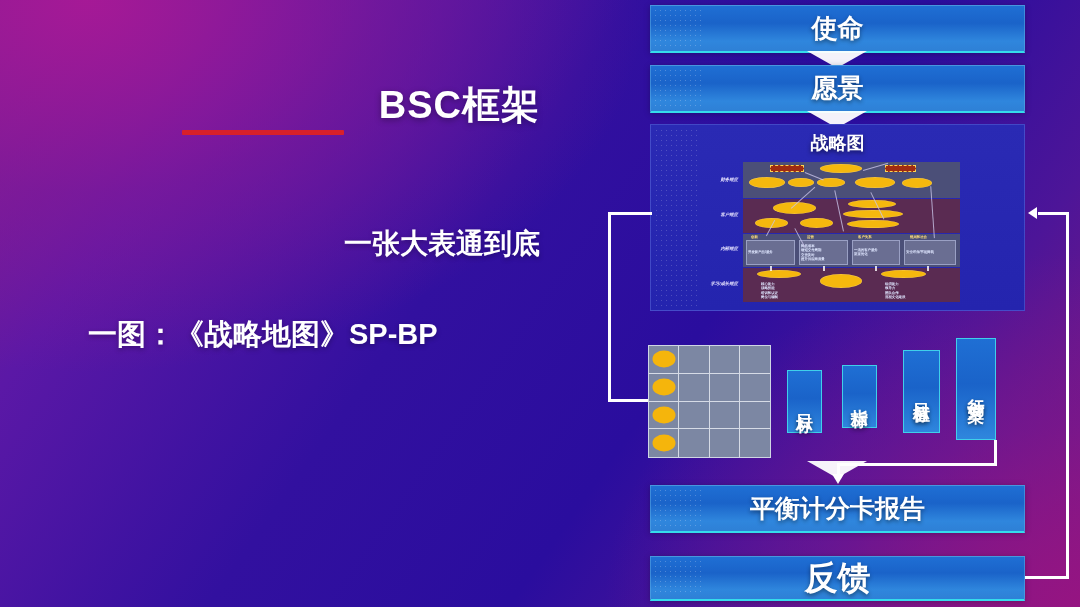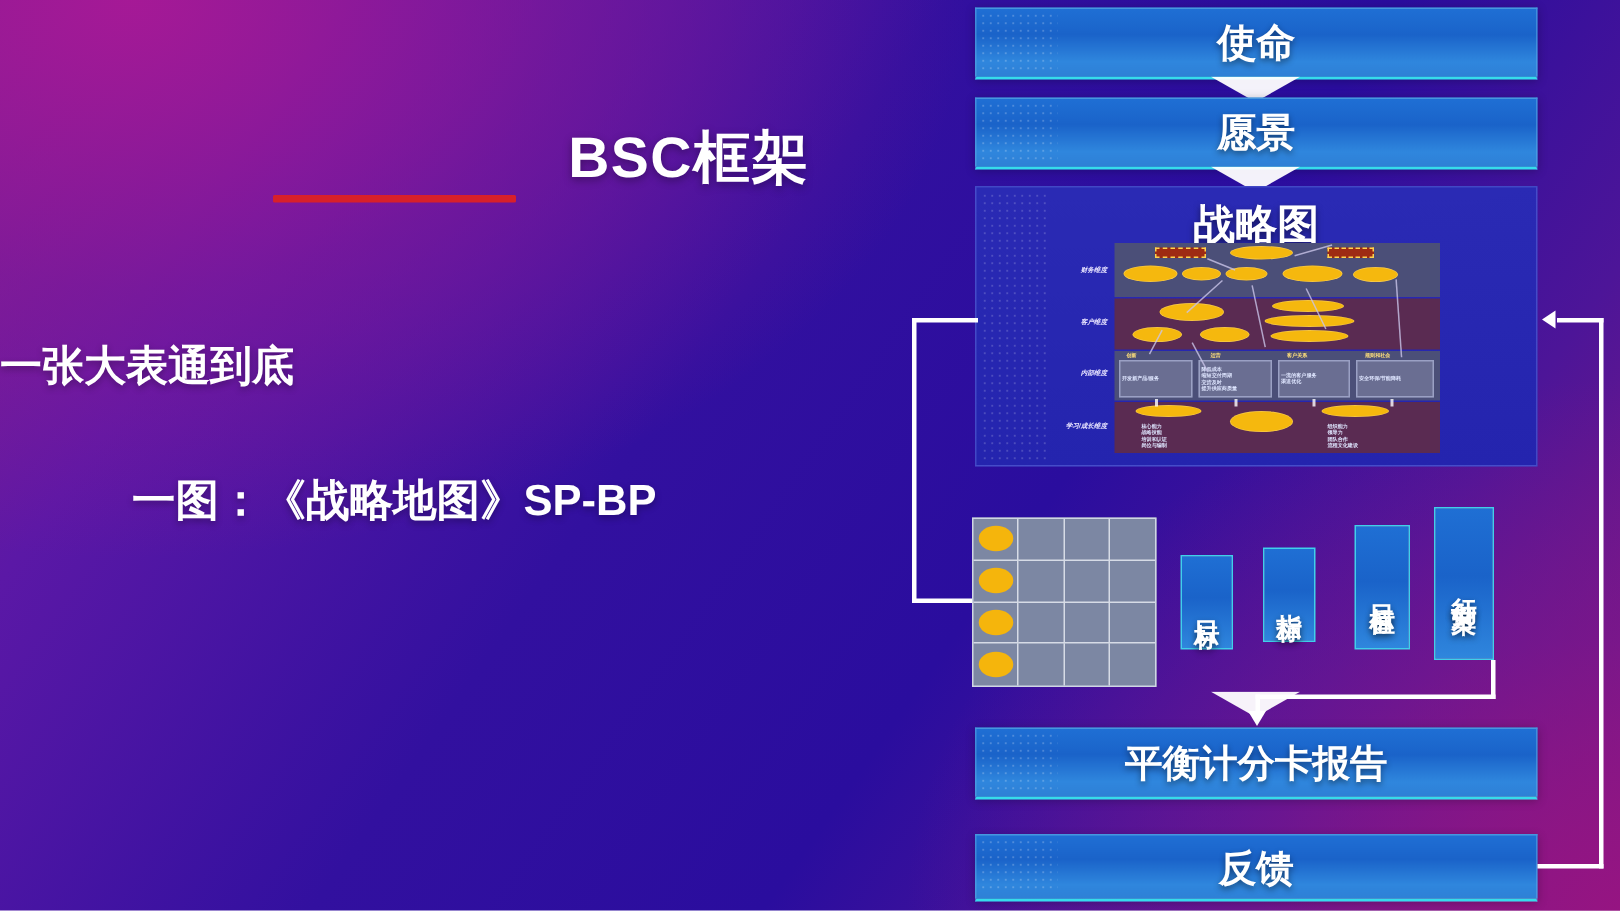--- a/index.html
+++ b/index.html
@@ -24,21 +24,21 @@
   .title-rule {
     position:absolute; left:182px; top:130px; width:162px; height:5px;
     background:#d8202a; border-radius:1px;
   }
   .sub1 {
     position:absolute; left:0; top:160px; width:540px; text-align:center;
     font-size:30px; font-weight:bold; color:#ffffff;
     text-shadow:0 2px 5px rgba(0,0,0,.3);
   }
   .sub2 {
-    position:absolute; left:0; top:225px; width:540px; text-align:left;
+    position:absolute; left:0; top:225px; width:540px; text-align:right;
     font-size:28px; font-weight:bold; color:#ffffff;
     text-shadow:0 2px 5px rgba(0,0,0,.3);
   }
   .bullets { position:absolute; left:0; top:320px; width:540px; }
   .bullet {
     font-size:29px; font-weight:bold; color:#ffffff; line-height:1;
     padding-left:88px; margin-bottom:49px; white-space:nowrap;
     text-shadow:0 2px 5px rgba(0,0,0,.3);
   }
 
@@ -77,21 +77,21 @@
     background:linear-gradient(180deg,#2a2ab4 0%,#2424ae 100%);
     border:1px solid rgba(120,140,240,.35);
   }
   #box-strategy .dots{
     position:absolute; left:3px; top:3px; width:44px; height:calc(100% - 6px);
     background-image:radial-gradient(rgba(255,255,255,.18) 0.6px, transparent 0.7px);
     background-size:5px 5px;
   }
   .smap-title {
     position:absolute; left:0; top:6px; width:100%; text-align:center;
-    font-size:28px; font-weight:bold; color:#fff; text-shadow:0 2px 4px rgba(0,0,0,.5);
+    font-size:18px; font-weight:bold; color:#fff; text-shadow:0 2px 4px rgba(0,0,0,.5);
   }
   
   .smap { position:absolute; left:44px; top:37px; width:265px; height:140px; }
   .smap-row { position:absolute; left:48px; width:217px; }
   .r-fin  { top:0;   height:36px; background:#4b4f78; }
   .r-cus  { top:37px;height:34px; background:#5a2b52; }
   .r-int  { top:72px;height:33px; background:#4b4f78; }
   .r-lrn  { top:106px;height:34px;background:#5a2b52; }
   .smap-lbl {
     position:absolute; left:0; width:46px; color:#e8e4ff;
@@ -128,21 +128,21 @@
     writing-mode:vertical-rl; text-orientation:upright;
     display:flex; align-items:center; justify-content:center;
     letter-spacing:2px; text-shadow:0 2px 4px rgba(0,0,0,.45);
   }
   #vb-objective { left:187px; top:370px; width:35px; height:63px; }
   #vb-measure   { left:242px; top:365px; width:35px; height:63px; }
   #vb-target    { left:303px; top:350px; width:37px; height:83px; }
   #vb-initiative{ left:356px; top:338px; width:40px; height:102px; }
 
   #box-report { left:50px; top:485px; width:375px; height:48px; font-size:25px; }
-  #box-feedback { left:50px; top:556px; width:375px; height:45px; font-size:25px; }
+  #box-feedback { left:50px; top:556px; width:375px; height:45px; font-size:33px; }
 
   
   .conn { position:absolute; background:#ffffff; }
   .arrow-r { position:absolute; width:0;height:0;
              border-top:6px solid transparent;border-bottom:6px solid transparent;
              border-left:9px solid #ffffff; }
   .arrow-l { position:absolute; width:0;height:0;
              border-top:6px solid transparent;border-bottom:6px solid transparent;
              border-right:9px solid #ffffff; }
   .arrow-d { position:absolute; width:0;height:0;

